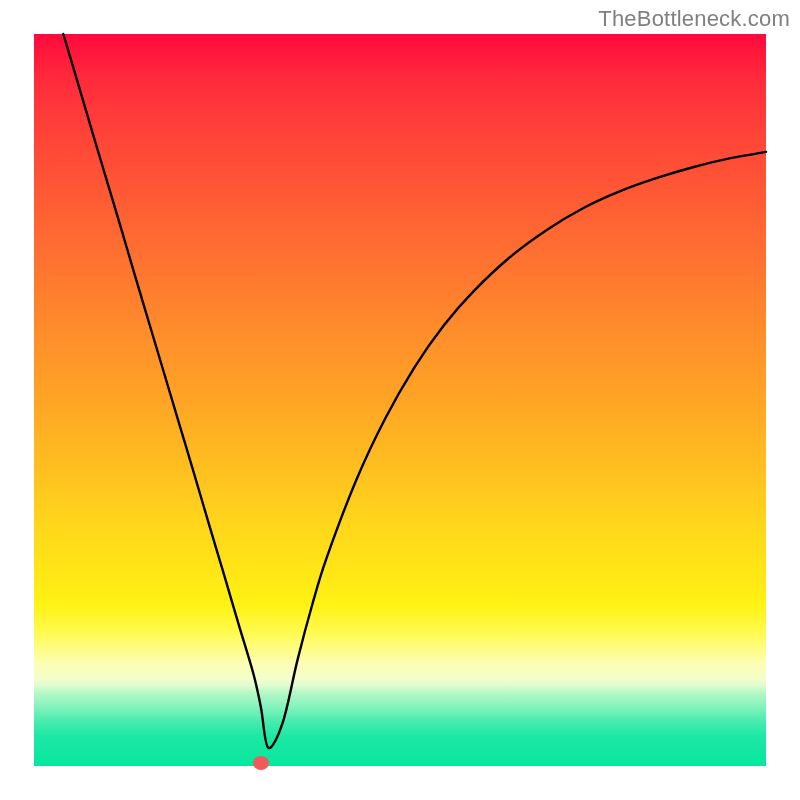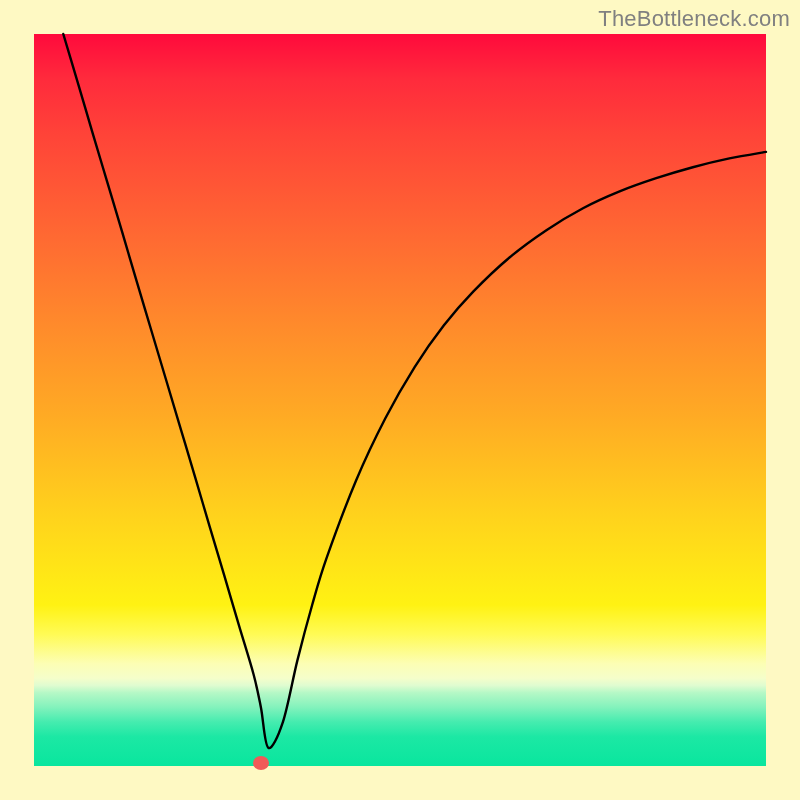--- a/index.html
+++ b/index.html
@@ -8,21 +8,21 @@
     width: 800px;
     height: 800px;
     overflow: hidden;
     background: #000;
     font-family: Arial, Helvetica, sans-serif;
   }
   .frame {
     position: relative;
     width: 800px;
     height: 800px;
-    background: #fef9c3;
+    background: #ffffff;
   }
   .plot-area {
     position: absolute;
     left: 34px;
     top: 34px;
     width: 732px;
     height: 732px;
     background: linear-gradient(
       to bottom,
       #ff0a3c 0%,

